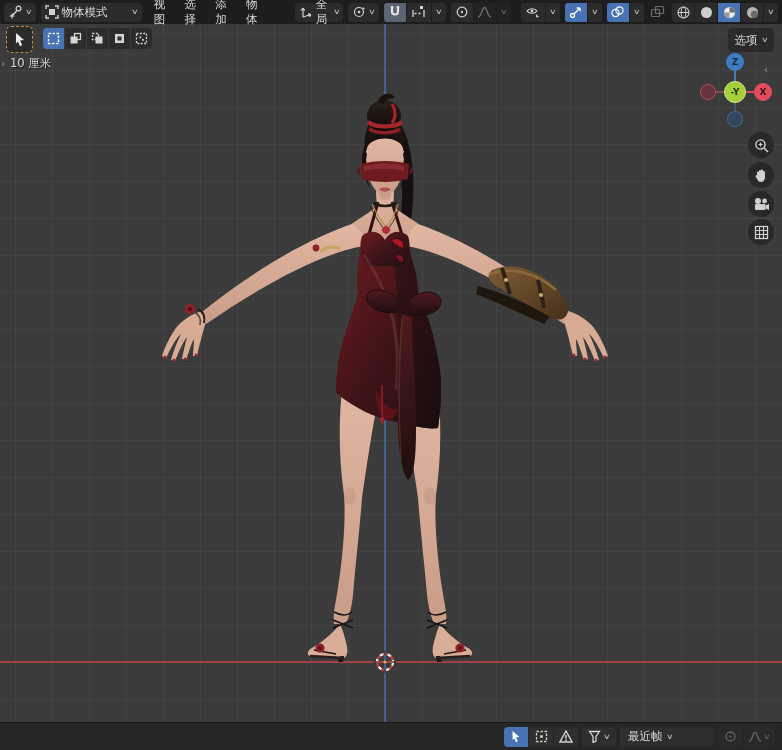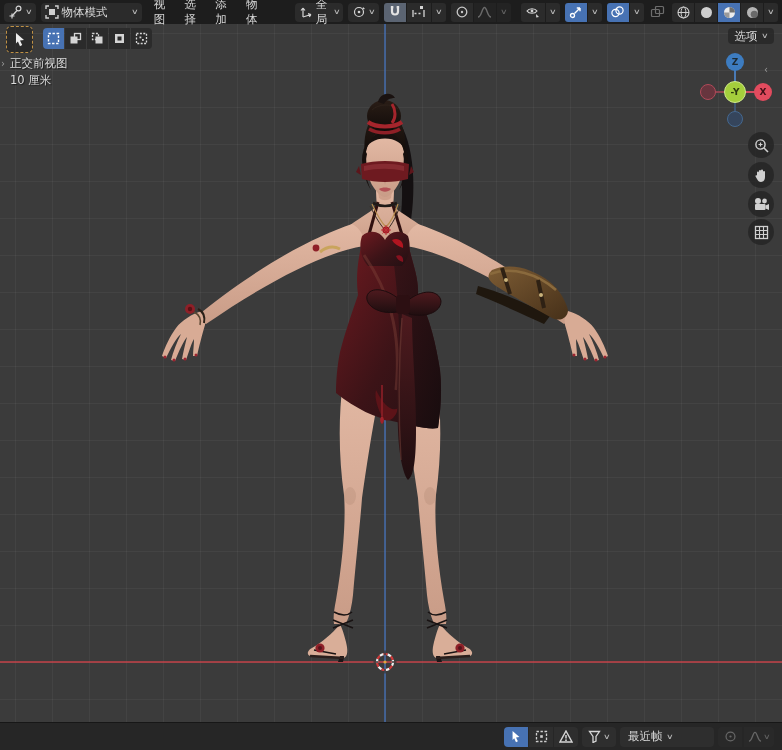--- a/index.html
+++ b/index.html
@@ -31,21 +31,21 @@
   .char{position:absolute;left:140px;top:66px;z-index:2;}
   
   .toolrow{position:absolute;top:2px;left:6px;display:flex;align-items:flex-start;gap:10px;z-index:10;}
   .tool-active{width:25px;height:25px;border:1px dashed #c09145;border-radius:5px;background:rgba(30,30,30,.55);
     display:flex;align-items:center;justify-content:center;}
   .selmodes{display:flex;gap:1px;margin-top:2px;}
   .sm{width:21px;height:21px;background:#2b2b2b;display:flex;align-items:center;justify-content:center;}
   .sm.on{background:#4772b3;}
   .sm:first-child{border-radius:4px 0 0 4px;} .sm:last-child{border-radius:0 4px 4px 0;}
   .options-btn{position:absolute;top:4px;right:8px;display:flex;align-items:center;gap:4px;
-    background:rgba(40,40,40,.85);border-radius:4px;height:16px;padding:0 7px;z-index:10;}
+    background:rgba(40,40,40,.85);border-radius:4px;height:24px;padding:0 7px;z-index:10;}
   
   .vinfo{position:absolute;left:10px;top:31px;line-height:17px;color:#dcdcdc;
     text-shadow:1px 1px 1px rgba(0,0,0,.55);z-index:10;white-space:nowrap;}
   .edge-chev{position:absolute;color:#9a9a9a;font-size:10px;z-index:10;}
   
   .gizmo{position:absolute;left:695px;top:28px;width:80px;height:80px;z-index:10;}
   .gball{position:absolute;border-radius:50%;display:flex;align-items:center;justify-content:center;
     font-size:9px;font-weight:bold;color:#1c2a33;box-sizing:border-box;}
   
   .sidebtn{position:absolute;left:748px;width:26px;height:26px;border-radius:50%;
@@ -403,21 +403,20 @@
       </div>
     </div>
 
     <div class="options-btn">
       <span>选项</span>
       <span class="chev">∨</span>
     </div>
 
     <span class="edge-chev" style="left:1px;top:34px;">›</span>
     <div class="vinfo">
-      <div>正交前视图</div>
       <div>10 厘米</div>
     </div>
 
     <div class="gizmo">
       <svg width="80" height="80" viewBox="0 0 80 80">
         <path d="M40,40 L40,12" stroke="#4a7ab5" stroke-width="2"></path>
         <path d="M40,40 L40,68" stroke="#405570" stroke-width="2"></path>
         <path d="M40,40 L66,40" stroke="#cf4c60" stroke-width="2"></path>
         <path d="M40,40 L14,40" stroke="#8f4450" stroke-width="2"></path>
       </svg>

